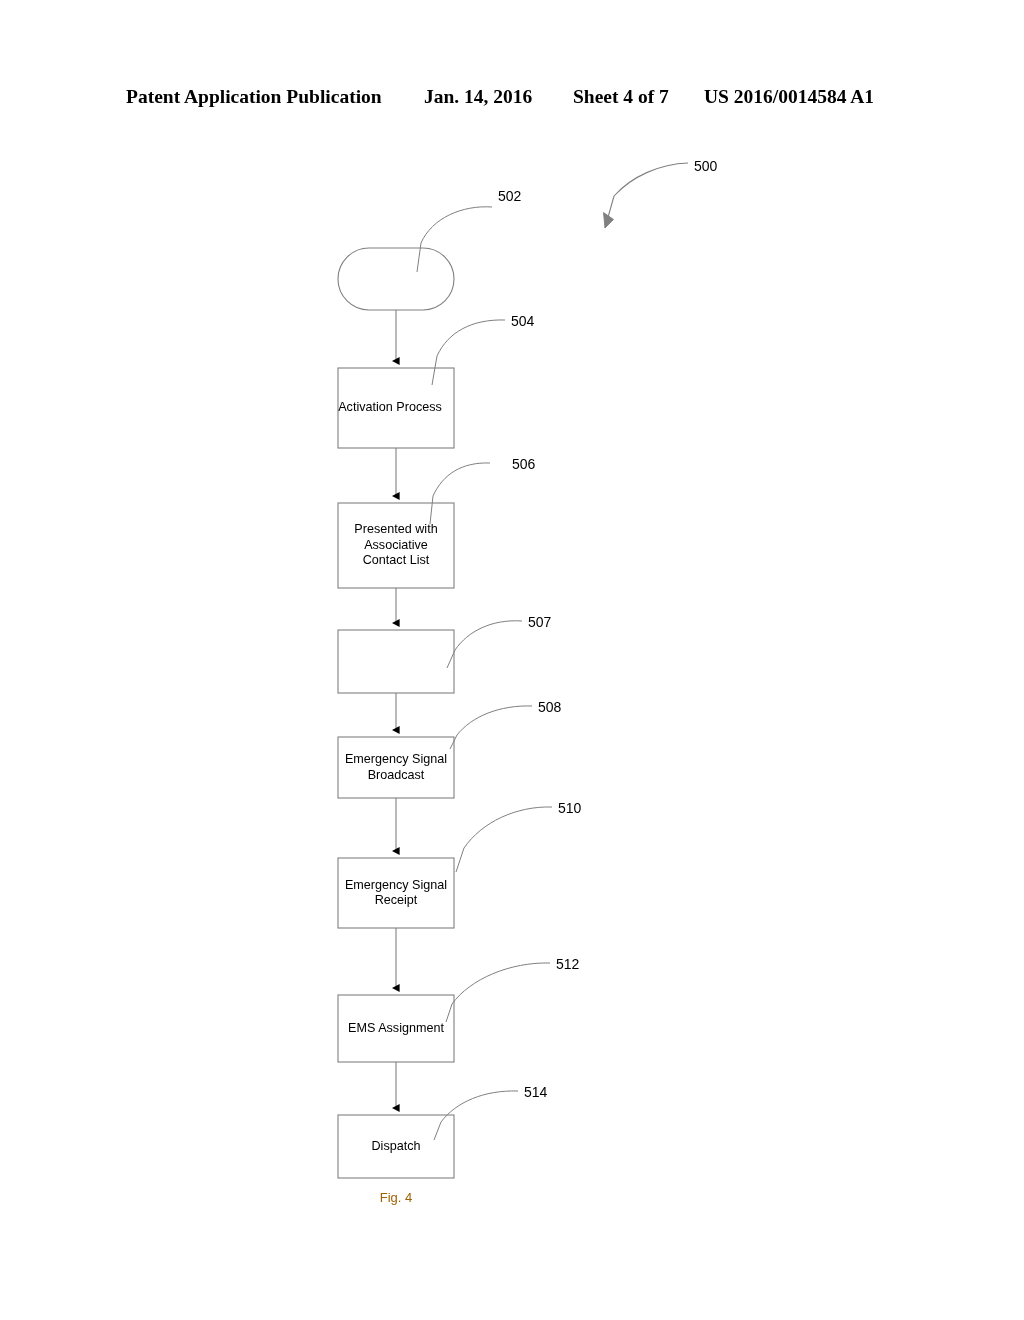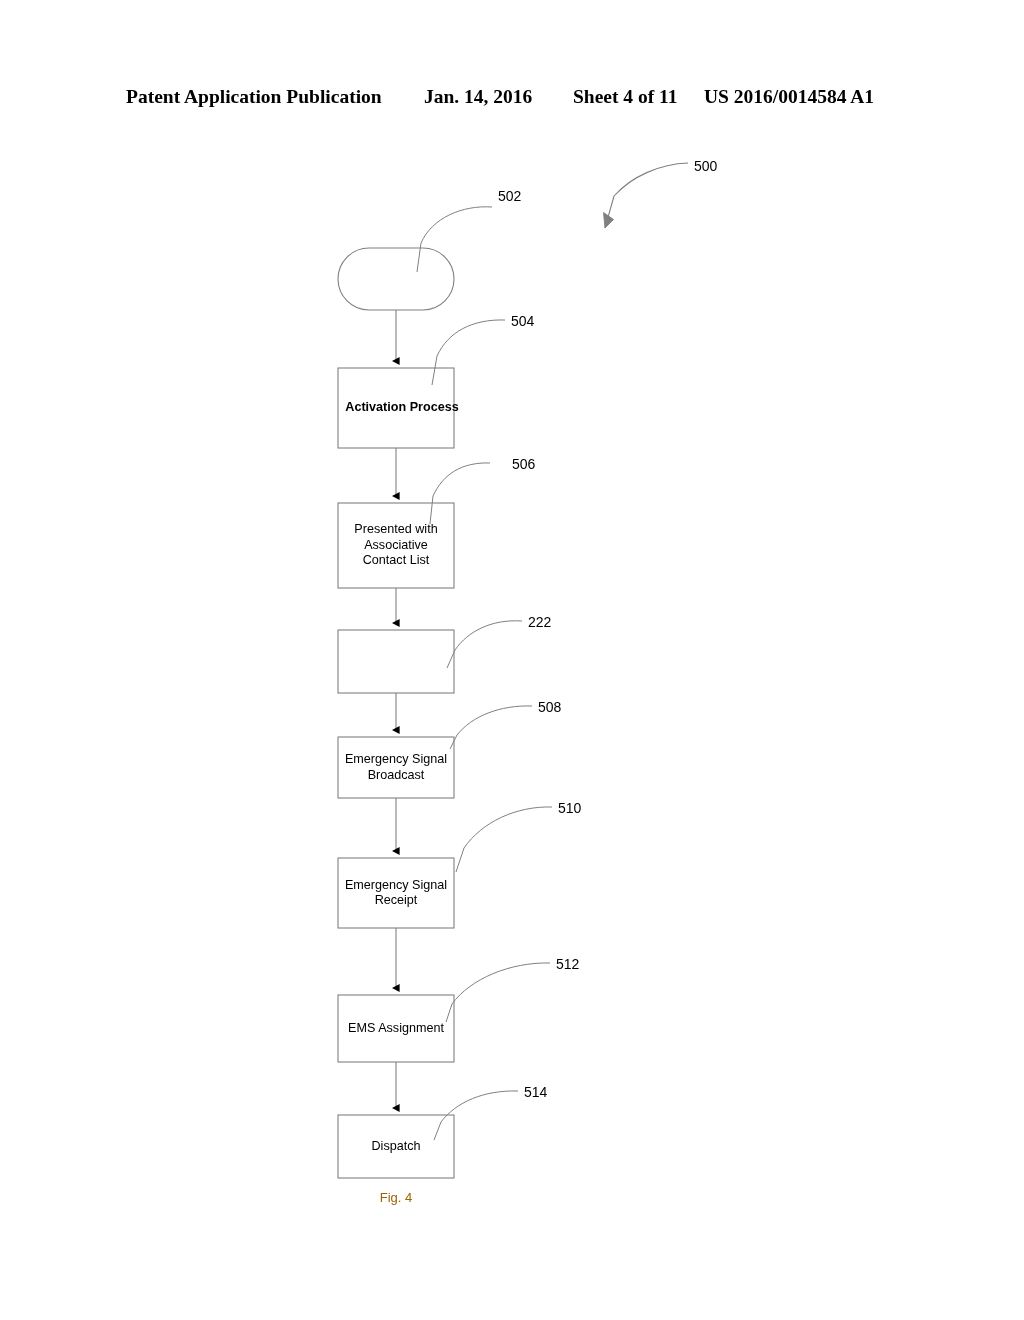--- a/index.html
+++ b/index.html
@@ -89,21 +89,21 @@
     font-size: 13px;
     color: #a16207;
   }
 </style>
 </head>
 <body>
 
 <div id="page-header">
   <div class="hdr" id="hdr-title">Patent Application Publication</div>
   <div class="hdr" id="hdr-date">Jan. 14, 2016</div>
-  <div class="hdr" id="hdr-sheet">Sheet 4 of 11</div>
+  <div class="hdr" id="hdr-sheet">Sheet 4 of 7</div>
   <div class="hdr" id="hdr-patno">US 2016/0014584 A1</div>
 </div>
 
 <div id="figure-canvas">
 
   <svg id="figure-svg" viewBox="0 0 1024 1320">
     <defs>
       <marker id="arrowhead" markerWidth="9" markerHeight="9" refX="4.5" refY="4.2" orient="auto" markerUnits="userSpaceOnUse">
         <path d="M0.6,0.6 L8.4,0.6 L4.5,8.2 Z" fill="#000000"></path>
       </marker>
@@ -148,35 +148,35 @@
       <path d="M505,320 C472,319 448,332 437,356 L432,385"></path>
       <path d="M490,463 C462,462 443,474 433,496 L430,524"></path>
       <path d="M522,621 C492,619 468,631 455,650 L447,668"></path>
       <path d="M532,706 C500,705 472,716 457,735 L450,749"></path>
       <path d="M552,807 C516,806 482,822 464,848 L456,872"></path>
       <path d="M550,963 C510,962 470,979 452,1004 L446,1022"></path>
       <path d="M518,1091 C484,1090 456,1102 441,1122 L434,1140"></path>
     </g>
   </svg>
 
-  <div class="node-label" style="left:338px; top:368px; width:128px; height:80px;font-weight:bold;">Activation Process</div>
+  <div class="node-label" style="left:326px; top:368px; width:128px; height:80px;">Activation Process</div>
   <div class="node-label" style="left:338px; top:503px; width:116px; height:85px;">Presented with
 Associative
 Contact List</div>
   <div class="node-label" style="left:338px; top:737px; width:116px; height:61px;">Emergency Signal
 Broadcast</div>
   <div class="node-label" style="left:338px; top:858px; width:116px; height:70px;">Emergency Signal
 Receipt</div>
   <div class="node-label" style="left:338px; top:995px; width:116px; height:67px;">EMS Assignment</div>
   <div class="node-label" style="left:338px; top:1115px; width:116px; height:63px;">Dispatch</div>
 
   <div class="ref-num" style="left:694px; top:158px;">500</div>
   <div class="ref-num" style="left:498px; top:188px;">502</div>
   <div class="ref-num" style="left:511px; top:313px;">504</div>
   <div class="ref-num" style="left:496px; top:456px;margin-left:16px;">506</div>
-  <div class="ref-num" style="left:528px; top:614px;">222</div>
+  <div class="ref-num" style="left:528px; top:614px;">507</div>
   <div class="ref-num" style="left:538px; top:699px;">508</div>
   <div class="ref-num" style="left:558px; top:800px;">510</div>
   <div class="ref-num" style="left:556px; top:956px;">512</div>
   <div class="ref-num" style="left:524px; top:1084px;">514</div>
 
   <div id="fig-caption">Fig. 4</div>
 </div>
 
 </body></html>

